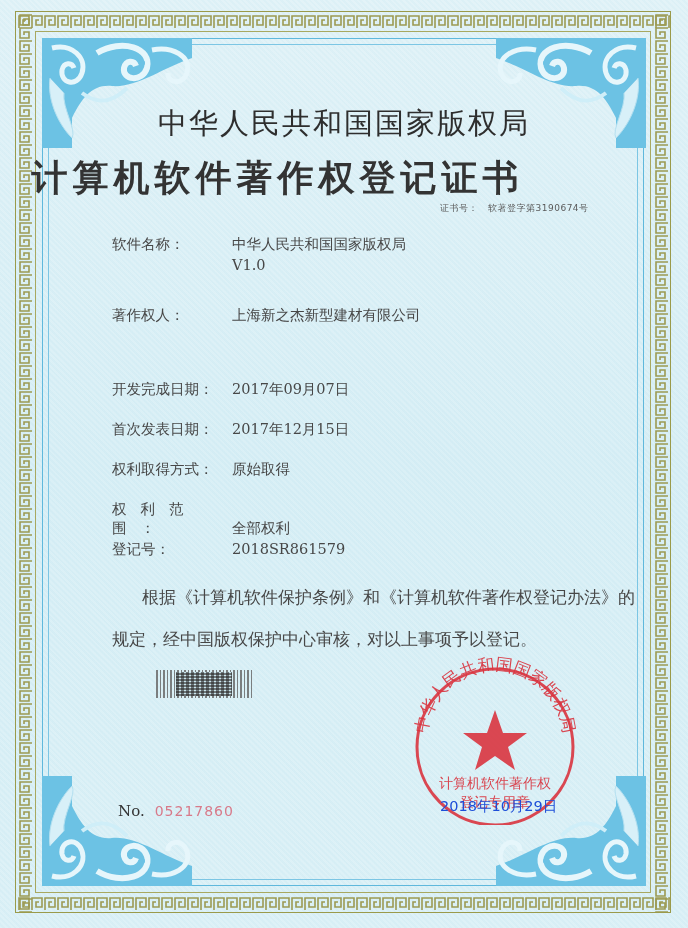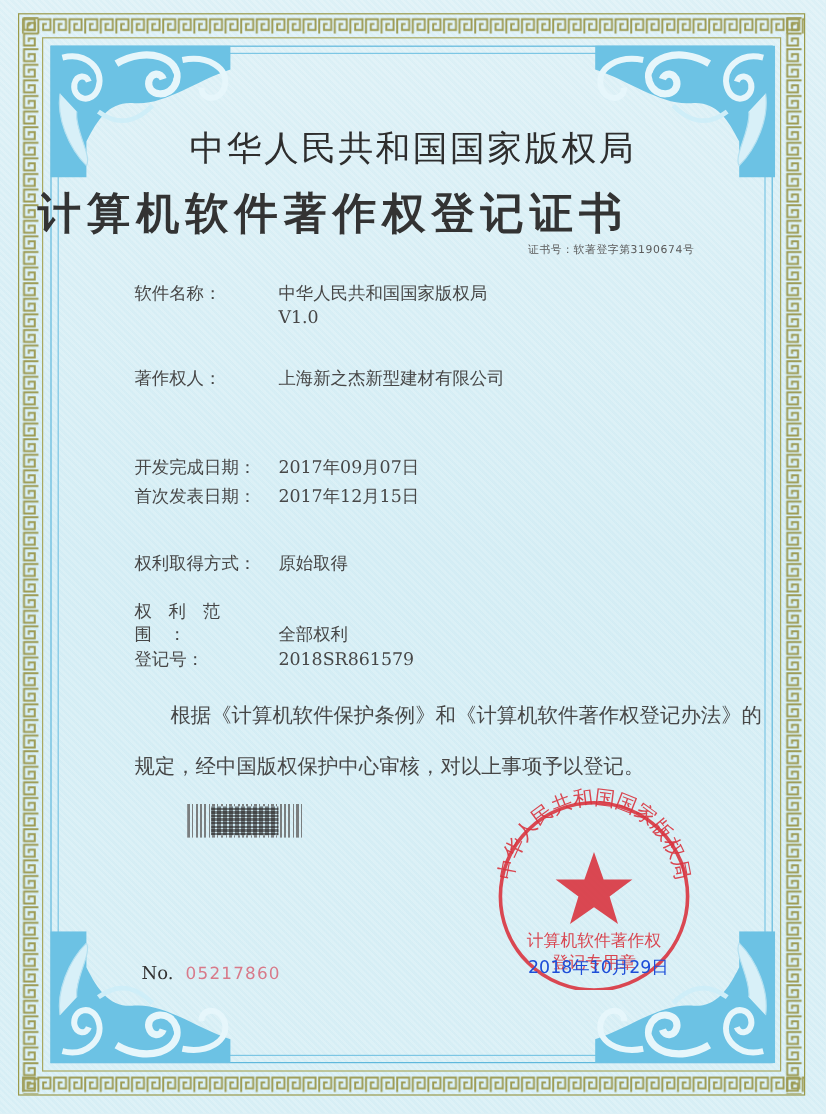--- a/index.html
+++ b/index.html
@@ -52,21 +52,21 @@
   }
   .title2 {
     position:absolute; left:0; width:555px; top:154px; text-align:center;
     font-family:"DejaVu Serif", serif; font-size:36px; font-weight:bold; letter-spacing:5px;
     color:#333;
   }
   .certno {
     position:absolute; left:440px; top:202px; font-size:9px; color:#5a5a5a;
     font-family:"DejaVu Sans", sans-serif; letter-spacing:0.5px;
   }
-  .certno .v { }
+  .certno .v { margin-left:10px; }
 
   .row { position:absolute; left:112px; font-size:14.5px; color:#474747; }
   .row .lbl { display:inline-block; width:120px; letter-spacing:0px; }
   .row .val { display:inline-block; }
   .spaced { letter-spacing:9px; }
   .spaced3 { letter-spacing:24px; }
 
   .para {
     position:absolute; left:112px; width:530px; font-size:17px; color:#474747;
     line-height:42px;
@@ -158,21 +158,21 @@
 </div>
 <div class="row" style="top:257px;">
   <span class="lbl"></span><span class="val">V1.0</span>
 </div>
 <div class="row" style="top:306px;">
   <span class="lbl spaced">著作权人：</span><span class="val">上海新之杰新型建材有限公司</span>
 </div>
 <div class="row" style="top:380px;">
   <span class="lbl">开发完成日期：</span><span class="val">2017年09月07日</span>
 </div>
-<div class="row" style="top:404px;">
+<div class="row" style="top:420px;">
   <span class="lbl">首次发表日期：</span><span class="val">2017年12月15日</span>
 </div>
 <div class="row" style="top:460px;">
   <span class="lbl">权利取得方式：</span><span class="val">原始取得</span>
 </div>
 <div class="row" style="top:500px;">
   <span class="lbl spaced" style="letter-spacing:14px;">权利范围：</span><span class="val">全部权利</span>
 </div>
 <div class="row" style="top:540px;">
   <span class="lbl spaced3">登记号：</span><span class="val">2018SR861579</span>

